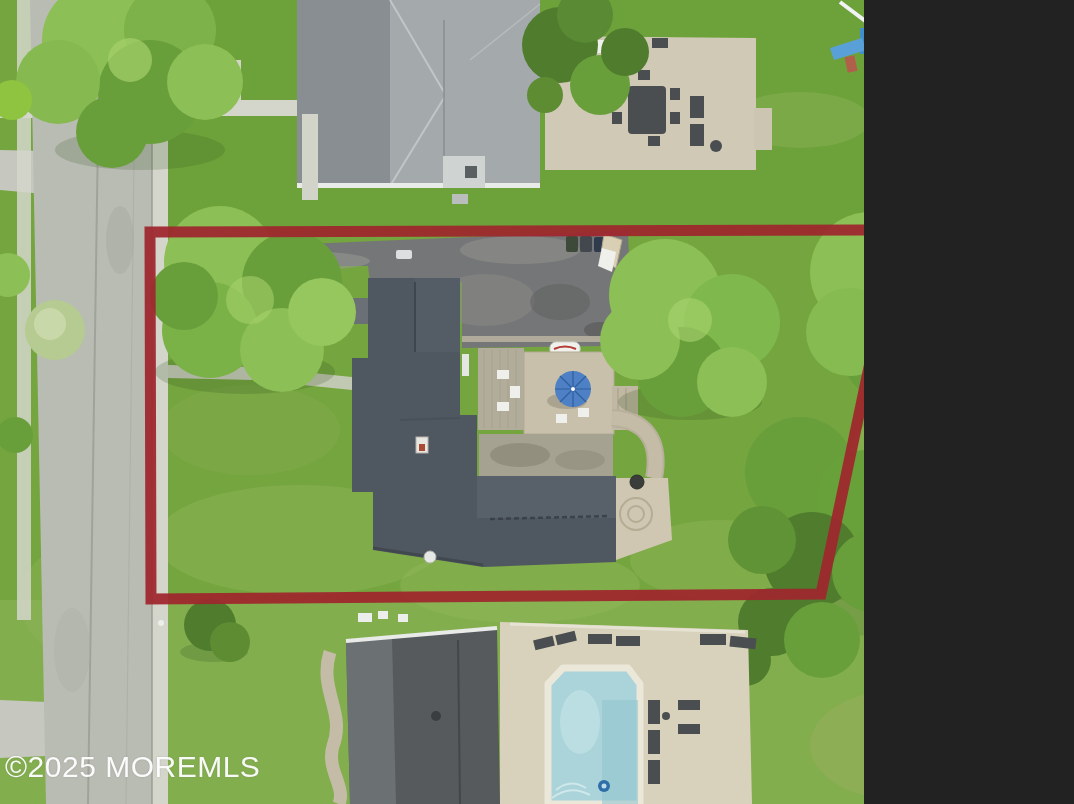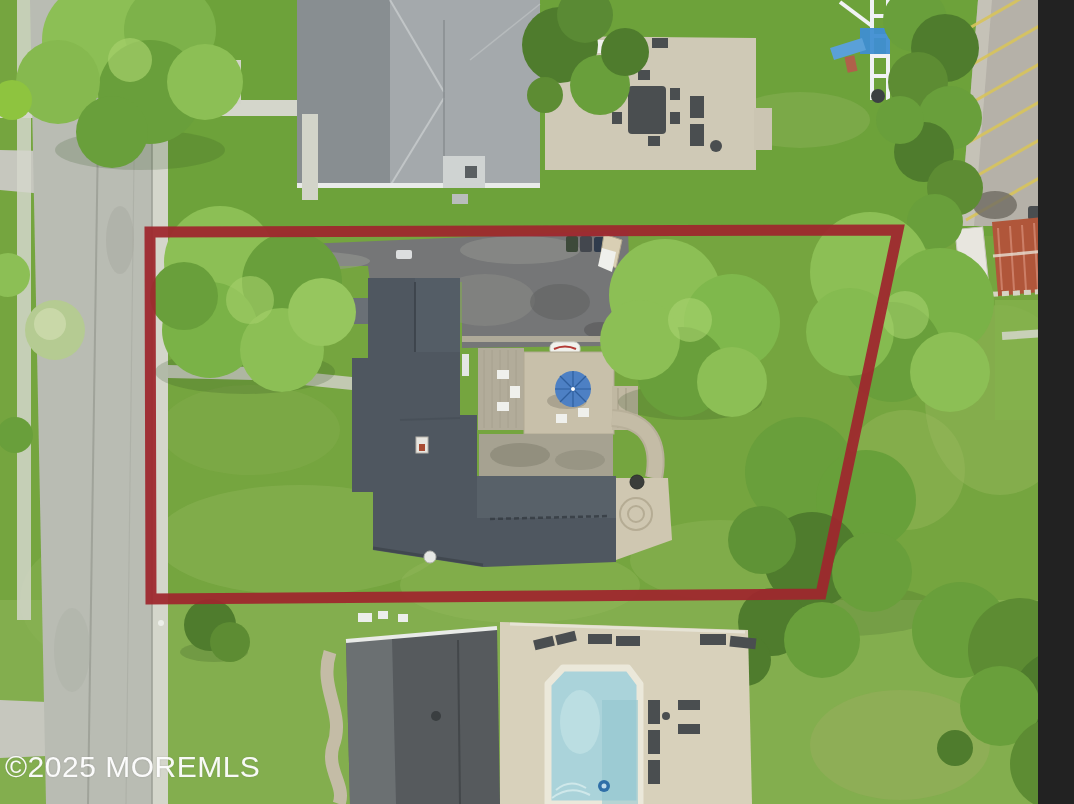--- a/index.html
+++ b/index.html
@@ -1,16 +1,16 @@
 <!DOCTYPE html>
 <html><head>
 <meta charset="utf-8">
 <style>
   html,body{margin:0;padding:0;background:#222;}
-  .scene{position:relative;width:1038px;height:804px;overflow:hidden;background:#75a53f;
+  .scene{position:relative;width:864px;height:804px;overflow:hidden;background:#75a53f;
          font-family:"Liberation Sans",sans-serif;}
   .scene svg{position:absolute;left:0;top:0;}
   .watermark{position:absolute;left:5px;top:750px;font-size:30px;font-weight:400;
              letter-spacing:.5px;color:#ffffff;opacity:.95;
              text-shadow:0 0 2px rgba(110,110,110,.35);white-space:nowrap;}
 </style>
 </head>
 <body>
 
 <div class="scene">

